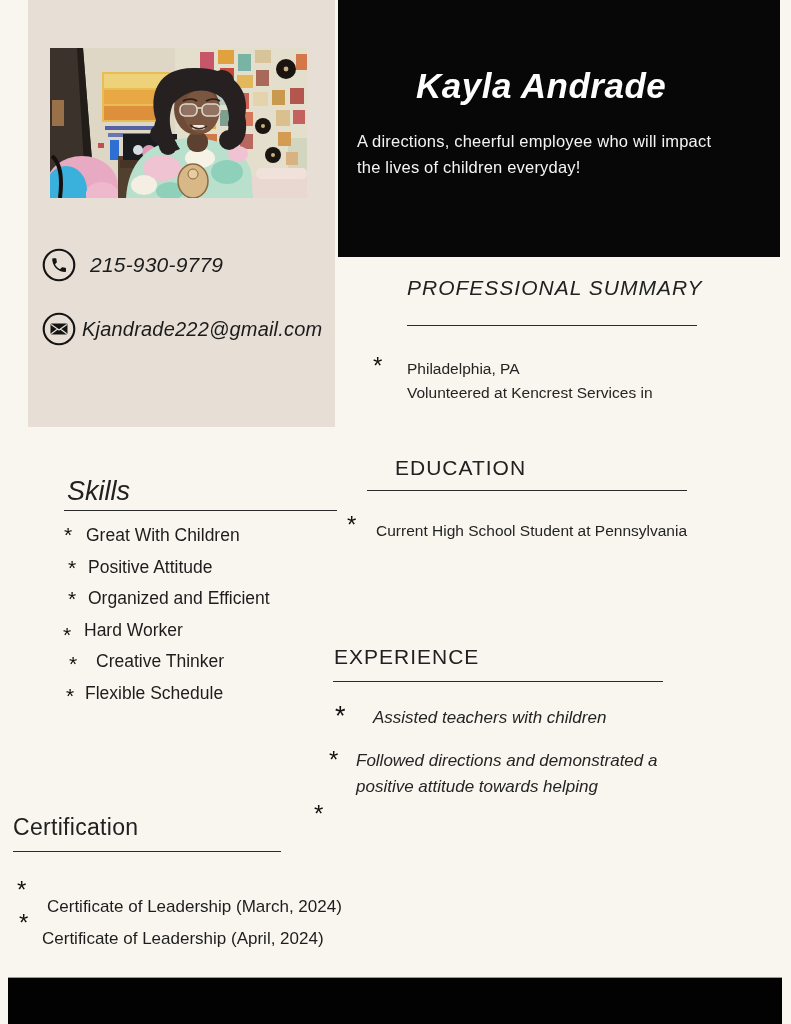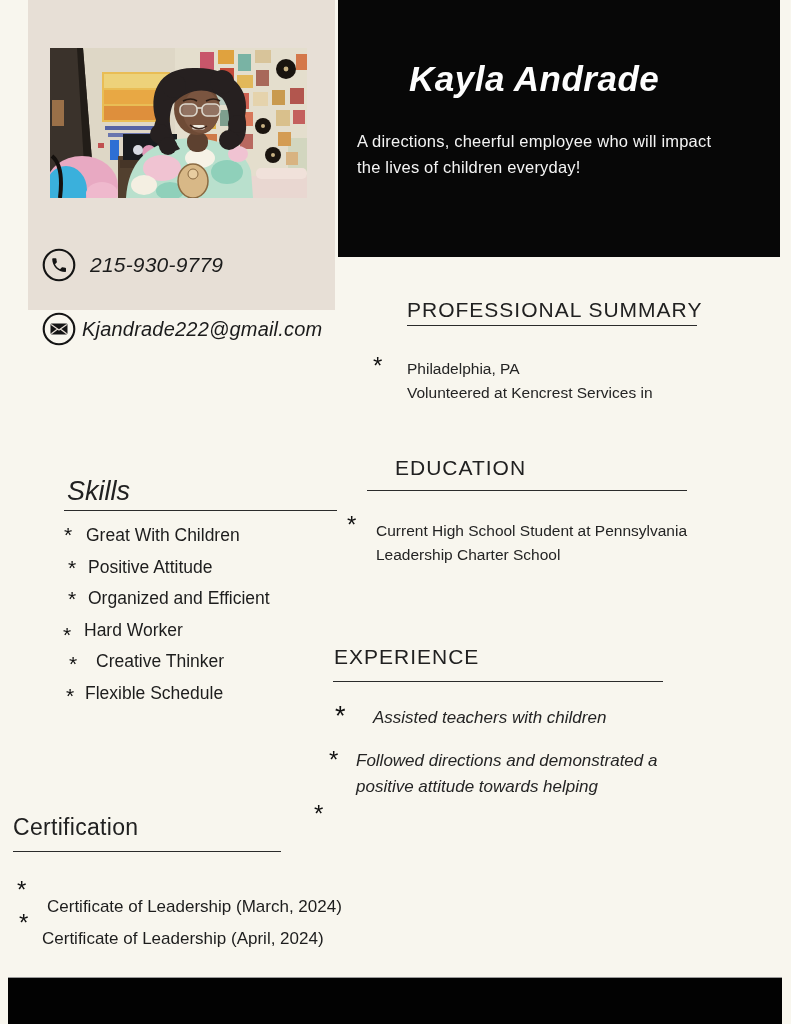--- a/index.html
+++ b/index.html
@@ -1,35 +1,35 @@
 <!DOCTYPE html>
 <html><head>
 <meta charset="utf-8">
 <style>
   html,body{margin:0;padding:0;}
   body{background:#f8f6ee;font-family:"Liberation Sans","DejaVu Sans",sans-serif;}
   .page{position:relative;width:791px;height:1024px;background:#f8f6ee;overflow:hidden;}
 
   
-  .left-panel{position:absolute;left:28px;top:0;width:307px;height:310px;background:#e7dfd6;}
+  .left-panel{position:absolute;left:28px;top:0;width:307px;height:427px;background:#e7dfd6;}
   .photo{position:absolute;left:22px;top:48px;width:257px;height:150px;overflow:hidden;}
   .photo svg{display:block;width:100%;height:100%;}
 
   .contact-row{position:absolute;display:flex;align-items:center;}
   .contact-icon{display:inline-block;width:34px;height:34px;flex:0 0 34px;}
   .contact-icon svg{width:34px;height:34px;display:block;}
   .contact-text{font-style:italic;font-size:21px;color:#1b1b1b;letter-spacing:.2px;white-space:nowrap;}
   .row-phone{left:14px;top:248px;}
   .row-phone .contact-text{margin-left:14px;}
   .row-email{left:14px;top:312px;}
   .row-email .contact-text{margin-left:6px;font-size:20px;}
 
   
   .header-panel{position:absolute;left:338px;top:0;width:442px;height:257px;background:#070707;color:#fff;}
-  .name-title{position:absolute;left:67px;top:55px;margin:4px;font-size:35px;font-weight:800;font-style:italic;letter-spacing:.5px;color:#fdfdfd;white-space:nowrap;}
+  .name-title{position:absolute;left:67px;top:55px;margin:11px;font-size:35px;font-weight:800;font-style:italic;letter-spacing:.5px;color:#fdfdfd;white-space:nowrap;}
   .tagline{position:absolute;left:19px;top:128px;margin:0;width:400px;font-size:16.5px;line-height:1.6;color:#f4f4f4;letter-spacing:.2px;}
   .tagline span{display:block;}
 
   
   .sec-title{position:absolute;margin:0;font-weight:400;color:#212121;white-space:nowrap;}
   .sec-title.upper{font-size:21px;letter-spacing:1px;}
   .rule{position:absolute;height:0;border-top:1.4px solid #2b2b2b;}
   .ast{position:absolute;font-size:24px;line-height:1;color:#111;font-style:normal;}
   .itx{position:absolute;font-size:15.5px;line-height:1.55;color:#242424;}
   .itx span{display:block;white-space:nowrap;}
@@ -173,34 +173,33 @@
   </div>
 
   <div class="header-panel">
     <h1 class="name-title">Kayla Andrade</h1>
     <p class="tagline">
       <span>A directions, cheerful employee who will impact</span>
       <span>the lives of children everyday!</span>
     </p>
   </div>
 
-  <h2 class="sec-title upper" style="left:407px;top:298px;">PROFESSIONAL SUMMARY</h2>
+  <h2 class="sec-title upper" style="left:407px;top:276px;font-style:italic;">PROFESSIONAL SUMMARY</h2>
   <div class="rule" style="left:407px;top:325px;width:290px;"></div>
   <span class="ast" style="left:373px;top:354px;">*</span>
   <div class="itx" style="left:407px;top:357px;">
     <span>Philadelphia, PA</span>
     <span>Volunteered at Kencrest Services in</span>
   </div>
 
   <h2 class="sec-title upper" style="left:372px;top:456px;margin-left:23px;">EDUCATION</h2>
   <div class="rule" style="left:367px;top:490px;width:320px;"></div>
   <span class="ast" style="left:347px;top:513px;">*</span>
   <div class="itx" style="left:376px;top:519px;">
     <span>Current High School Student at Pennsylvania</span>
-    <span>Leadership Charter School</span>
   </div>
 
   <h2 class="sec-title skills-title" style="left:67px;top:476px;">Skills</h2>
   <div class="rule" style="left:64px;top:510px;width:273px;"></div>
   <span class="ast" style="left:64px;top:524px;font-size:21px;">*</span>
   <span class="skill-txt" style="left:86px;top:525px;">Great With Children</span>
   <span class="ast" style="left:68px;top:557px;font-size:21px;">*</span>
   <span class="skill-txt" style="left:88px;top:557px;">Positive Attitude</span>
   <span class="ast" style="left:68px;top:588px;font-size:21px;">*</span>
   <span class="skill-txt" style="left:88px;top:588px;">Organized and Efficient</span>

